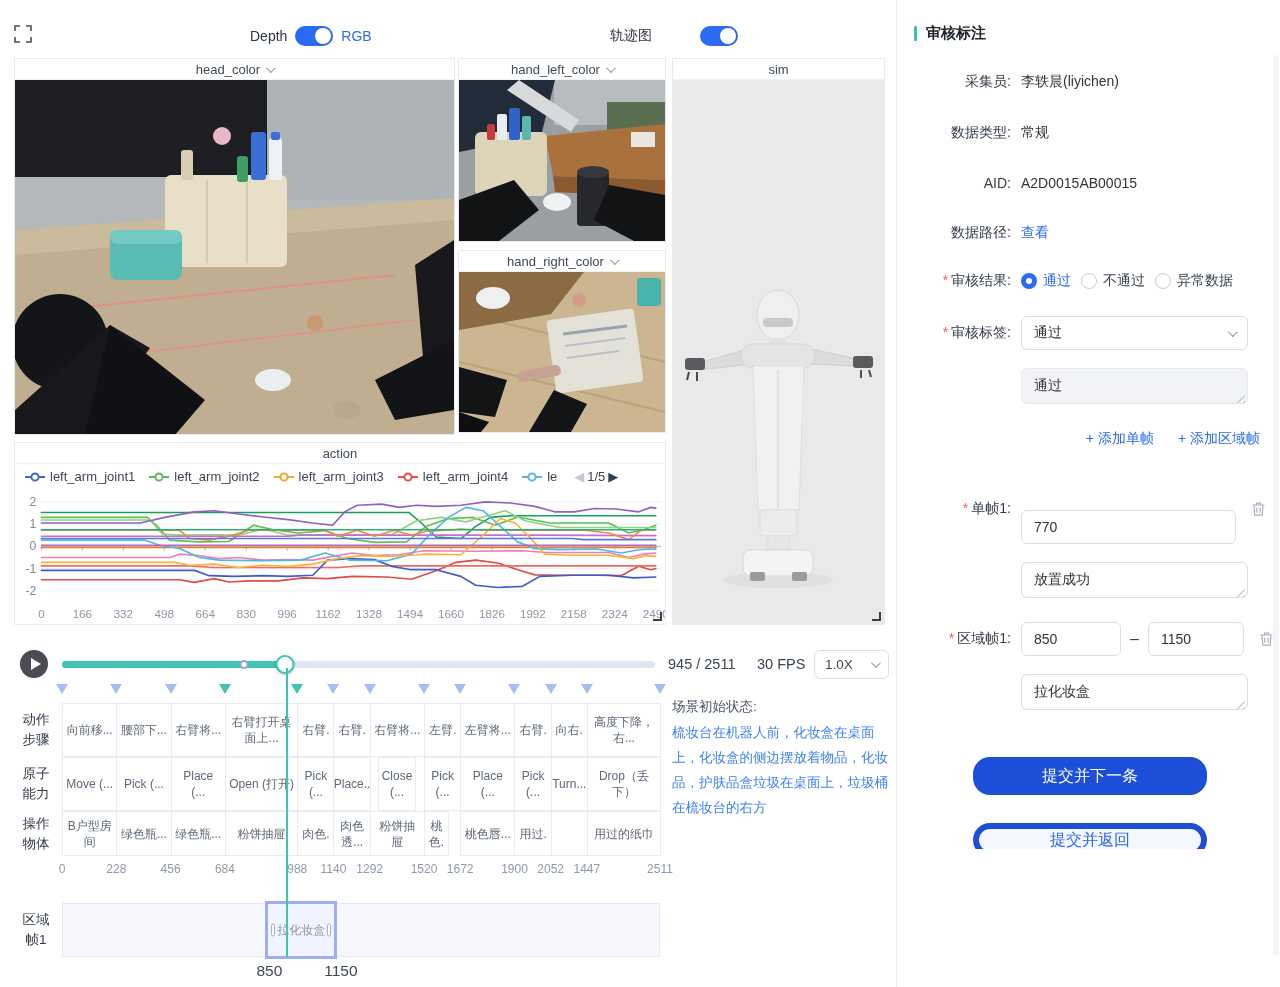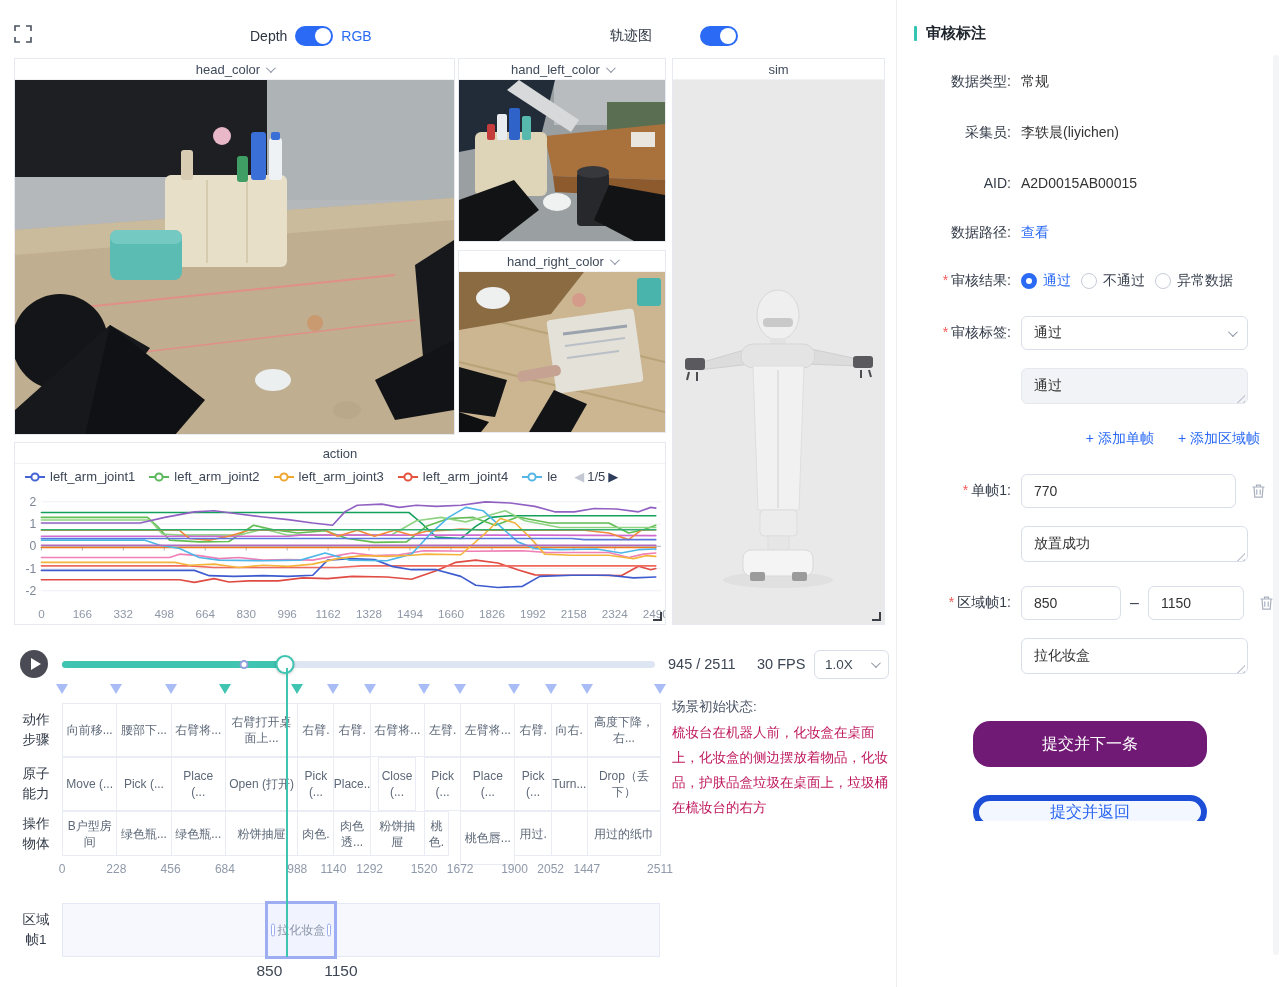--- a/index.html
+++ b/index.html
@@ -77,21 +77,21 @@
   .region-segment .seg-label { font-size:12px; color:#8b95a9; white-space:nowrap; }
   .seg-handle { position:absolute; top:50%; width:4px; height:13px; background:#fff; border:1px solid #9dadf2;
                 border-radius:2px; transform:translateY(-50%); }
   .seg-handle.l { left:3px; } .seg-handle.r { right:3px; }
   .region-num { position:absolute; transform:translateX(-50%); font-size:15.5px; color:#3f4754; }
   .playhead-line { position:absolute; width:2px; background:#3fc4b1; z-index:5; }
 
   
   .scene-desc { position:absolute; left:672px; top:698px; width:220px; }
   .scene-desc .sd-title { font-size:13.5px; color:#55607000; color:#4a5466; margin-bottom:4px; }
-  .scene-desc .sd-text { font-size:13.5px; color:#be185d; line-height:25px; }
+  .scene-desc .sd-text { font-size:13.5px; color:#3b82f6; line-height:25px; }
 
   
   .right-pane { position:absolute; left:898px; top:0; width:382px; height:987px; padding:24px 14px 0 16px; }
   .right-pane::after { content:''; position:absolute; right:1px; top:55px; width:6px; height:900px;
                        background:#f4f5f7; border-radius:3px; }
   .sec-title { display:flex; align-items:center; font-size:15px; font-weight:700; color:#20262e; margin-bottom:30px; }
   .sec-title .bar { width:3px; height:15px; background:#35c3b2; margin-right:9px; border-radius:1px; }
   .frow { display:flex; align-items:center; margin-bottom:33px; }
   .flabel { width:97px; flex:none; text-align:right; margin-right:10px; font-size:14px; color:#343c49; white-space:nowrap; }
   .fvalue { font-size:14px; color:#333; }
@@ -99,36 +99,36 @@
   .link { color:#2a6af4; font-size:14px; cursor:pointer; text-decoration:none; }
   .radio-group { display:flex; align-items:center; gap:10px; font-size:14px; color:#3a4350; }
   .radio { width:16px; height:16px; border-radius:50%; border:1px solid #c6ccd8; background:#fff; flex:none; cursor:pointer; }
   .radio.sel { border:5px solid #2a6af4; }
   .radio-opt { display:flex; align-items:center; gap:6px; cursor:pointer; }
   .radio-opt.sel-txt { color:#2a6af4; }
   .select-box { width:227px; height:34px; border:1px solid #d9dee8; border-radius:6px; background:#fff;
                 display:flex; align-items:center; justify-content:space-between; padding:0 12px;
                 font-size:14px; color:#333; cursor:pointer; }
   .num-input { width:227px; height:34px; border:1px solid #d9dee8; border-radius:6px; padding:0 12px;
-               font-size:14px; color:#333; outline:none; background:#fff; }
+               font-size:14px; color:#333; outline:none; background:#fff;margin-top:36px; }
   .range-input { width:100px; height:34px; border:1px solid #d9dee8; border-radius:6px; padding:0 12px;
                  font-size:14px; color:#333; outline:none; background:#fff; }
   .ta-wrap { position:relative; width:227px; }
   .note-area { width:227px; height:36px; border:1px solid #d9dee8; border-radius:6px; padding:8px 12px;
                font-size:14px; color:#333; resize:none; outline:none;
                font-family:"Liberation Sans","DejaVu Sans",sans-serif; background:#fff; }
   .note-area.gray { background:#f2f3f6; border-color:#e5e8ee; }
   .ta-wrap::after { content:''; position:absolute; right:3px; bottom:5px; width:9px; height:9px;
                     background:repeating-linear-gradient(-45deg,#c9ced8 0 1.5px,transparent 1.5px 4.5px);
                     clip-path:polygon(100% 0,100% 100%,0 100%); }
   .trash-btn { margin-left:15px; cursor:pointer; flex:none; display:flex; }
   .add-links { display:flex; justify-content:flex-end; gap:24px; width:346px; margin:22px 0 26px 0; }
   .mb18 { margin-bottom:18px; } .mb20 { margin-bottom:20px; } .mb26 { margin-bottom:26px; } .mb30 { margin-bottom:30px; }
   .dash { margin:0 9px; color:#3a4350; }
-  .btn-primary { width:234px; height:46px; border-radius:17px; background:#701a75; color:#fff; font-size:16px;
+  .btn-primary { width:234px; height:38px; border-radius:17px; background:#1d4ed8; color:#fff; font-size:16px;
                  display:flex; align-items:center; justify-content:center; margin:43px auto 0; cursor:pointer; }
   .btn-secondary-wrap { width:234px; height:26px; overflow:hidden; margin:28px auto 0; }
   .btn-secondary { width:234px; height:34px; border-radius:17px; border:6px solid #1d4ed8; background:#f3f7ff;
                    color:#2a66f0; font-size:16px; display:flex; align-items:center; justify-content:center; cursor:pointer; }
 </style>
 </head>
 <body>
 
 <div class="app">
 
@@ -441,21 +441,21 @@
         <div class="tl-cell" style="left: 586.887px; width: 74.1127px; top: 75px; height: 54px;">Drop（丢下）</div>
         <div class="tl-row-label" style="top: 131.5px;">操作物体</div>
         <div class="tl-cell" style="left: 62px; width: 55.2987px; top: 129px; height: 45px;">B户型房间</div>
         <div class="tl-cell" style="left: 116.299px; width: 55.2987px; top: 129px; height: 45px;">绿色瓶...</div>
         <div class="tl-cell" style="left: 170.597px; width: 55.2987px; top: 129px; height: 45px;">绿色瓶...</div>
         <div class="tl-cell" style="left: 224.896px; width: 73.3982px; top: 129px; height: 45px;">粉饼抽屉</div>
         <div class="tl-cell" style="left: 297.294px; width: 37.1991px; top: 129px; height: 45px;">肉色.</div>
         <div class="tl-cell" style="left: 333.493px; width: 37.1991px; top: 129px; height: 45px;">肉色透...</div>
         <div class="tl-cell" style="left: 369.693px; width: 55.2987px; top: 129px; height: 45px;">粉饼抽屉</div>
         <div class="tl-cell" style="left: 423.991px; width: 25px; top: 129px; height: 45px;">桃色.</div>
-        <div class="tl-cell" style="left: 460.19px; width: 55.2987px; top: 129px; height: 54px;">桃色唇...</div>
+        <div class="tl-cell" style="left: 460.19px; width: 55.2987px; top: 129px; height: 45px;">桃色唇...</div>
         <div class="tl-cell" style="left: 514.489px; width: 37.1991px; top: 129px; height: 45px;">用过.</div>
         <div class="tl-cell" style="left: 550.688px; width: 37.1991px; top: 129px; height: 45px;"></div>
         <div class="tl-cell" style="left: 586.887px; width: 74.1127px; top: 129px; height: 45px;">用过的纸巾</div>
         <div class="axis-num" style="left: 62px; top: 180px;">0</div>
         <div class="axis-num" style="left: 116.299px; top: 180px;">228</div>
         <div class="axis-num" style="left: 170.597px; top: 180px;">456</div>
         <div class="axis-num" style="left: 224.896px; top: 180px;">684</div>
         <div class="axis-num" style="left: 297.294px; top: 180px;">988</div>
         <div class="axis-num" style="left: 333.493px; top: 180px;">1140</div>
         <div class="axis-num" style="left: 369.693px; top: 180px;">1292</div>
@@ -484,26 +484,26 @@
     </div>
   </div>
 
   <div class="right-pane">
     <div class="sec-title">
       <span class="bar"></span>
       <span>审核标注</span>
     </div>
 
     <div class="frow">
+      <span class="flabel">采集员:</span>
+      <span class="fvalue">李轶晨(liyichen)</span>
+    </div>
+    <div class="frow">
       <span class="flabel">数据类型:</span>
       <span class="fvalue">常规</span>
-    </div>
-    <div class="frow">
-      <span class="flabel">采集员:</span>
-      <span class="fvalue">李轶晨(liyichen)</span>
     </div>
     <div class="frow">
       <span class="flabel">AID:</span>
       <span class="fvalue">A2D0015AB00015</span>
     </div>
     <div class="frow mb30">
       <span class="flabel">数据路径:</span>
       <a class="link">查看</a>
     </div>
 

